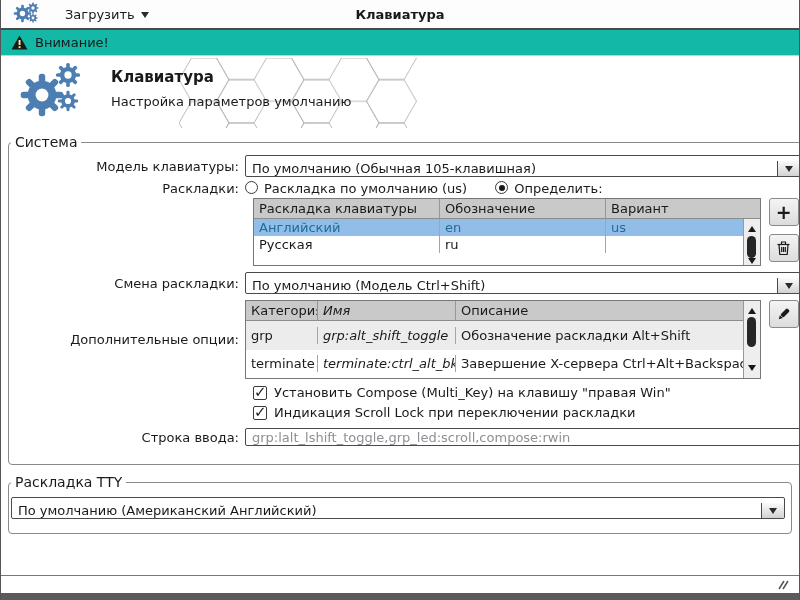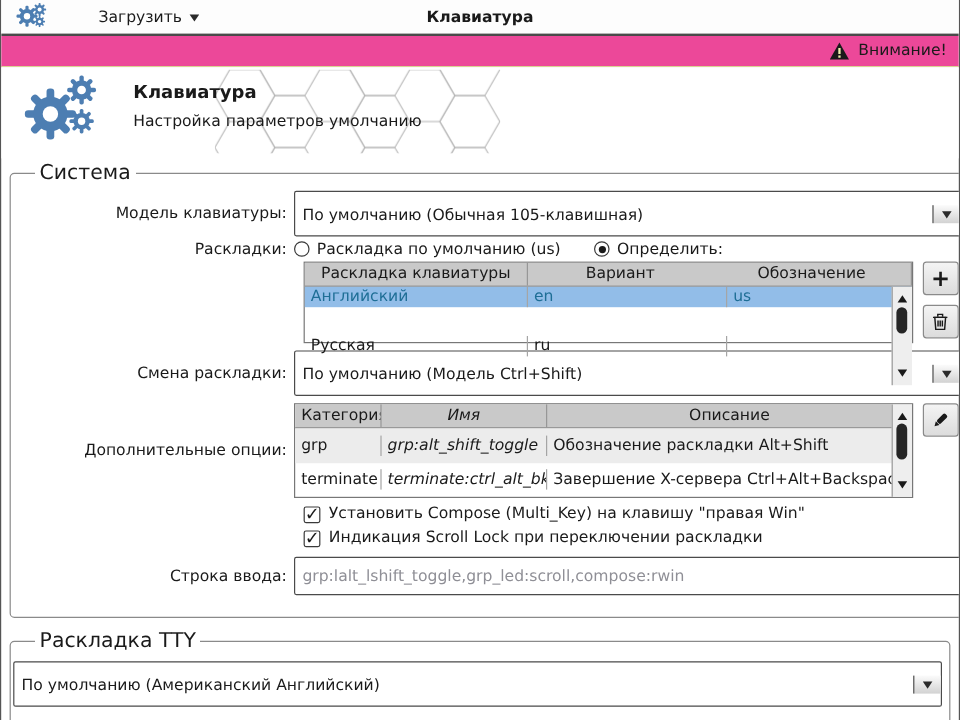--- a/index.html
+++ b/index.html
@@ -5,73 +5,73 @@
   html,body{margin:0;padding:0;background:#9a9a9a;}
   *{box-sizing:border-box;}
   .window{
     width:800px;height:600px;background:#fff;position:relative;
     font-family:"DejaVu Sans","Liberation Sans",sans-serif;font-size:13px;color:#1a1a1a;
     border-left:1px solid #555;border-right:1px solid #555;
     display:flex;flex-direction:column;overflow:hidden;
   }
   
   .titlebar{height:30px;flex:0 0 30px;background:#fdfdfd;border-bottom:2px solid #4a4a4a;
-    display:flex;align-items:center;padding:0 10px;position:relative;gap:17px;}
+    display:flex;align-items:center;padding:0 10px;position:relative;}
   .appicon{width:30px;height:24px;color:#4d7eb2;position:relative;margin-left:2px;}
   .appicon .g1{position:absolute;left:0;top:2px;width:19px;height:19px;}
   .appicon .g2{position:absolute;left:14px;top:0;width:12px;height:12px;}
   .appicon .g3{position:absolute;left:15px;top:11px;width:10px;height:10px;}
   .menu-btn{display:flex;align-items:center;gap:6px;margin-left:22px;cursor:default;}
   .menu-btn .caret{width:0;height:0;border:4px solid transparent;border-top:6px solid #2b2b2b;margin-top:5px;}
   .tb-title{position:absolute;left:50%;transform:translateX(-50%);font-weight:bold;}
   .tb-right{margin-left:auto;display:flex;align-items:center;gap:18px;}
   .hamburger{display:flex;flex-direction:column;gap:3px;width:22px;cursor:default;}
   .hamburger div{height:3px;background:#2b2b2b;border-radius:1px;}
   .winctl{display:flex;align-items:center;gap:10px;}
   .wc{width:13px;height:13px;position:relative;cursor:default;}
   .wc-min div{position:absolute;left:1px;right:2px;top:5px;height:3px;background:#3a3a3a;}
   .wc-close{font-size:15px;font-weight:bold;color:#3a3a3a;line-height:13px;text-align:center;}
   
-  .warnbar{height:26px;flex:0 0 26px;background:#ec4899;border-bottom:1px solid #d8d393;
-    display:flex;align-items:center;gap:7px;padding:0 10px;justify-content:flex-end;}
+  .warnbar{height:26px;flex:0 0 26px;background:#14b8a6;border-bottom:1px solid #d8d393;
+    display:flex;align-items:center;gap:7px;padding:0 10px;}
   
   .apphead{height:76px;flex:0 0 76px;position:relative;background:#fff;}
   .hexpat{position:absolute;left:178px;top:2px;width:238px;height:70px;opacity:.75;}
   .bigicon{position:absolute;left:18px;top:6px;width:82px;height:64px;color:#4d7eb2;}
   .bigicon .g1{position:absolute;left:0;top:10px;width:46px;height:46px;}
   .bigicon .g2{position:absolute;left:36px;top:0;width:26px;height:26px;}
   .bigicon .g3{position:absolute;left:38px;top:28px;width:22px;height:22px;}
   .apphead .txt{position:absolute;left:110px;top:12px;}
   .apphead .t1{font-size:15px;font-weight:bold;margin-bottom:8px;}
   .apphead .t2{font-size:13px;}
   
   .main{flex:1 1 auto;display:flex;flex-direction:column;}
   fieldset{margin:2px 7px 0 7px;border:1px solid #8a8a8a;border-radius:4px;padding:5px 6px 10px 2px;}
-  fieldset legend{margin-left:18px;padding:0 4px;font-size:17px;}
+  fieldset legend{padding:0 4px;font-size:14px;}
   .form-row{display:flex;align-items:center;margin-bottom:4px;}
   .form-label{width:234px;flex:0 0 234px;text-align:right;padding-right:6px;white-space:nowrap;}
-  .dropdown{flex:1;height:38px;border:1px solid #4a4a4a;border-radius:2px;background:#fff;
-    display:flex;align-items:center;overflow:hidden;cursor:default;}
+  .dropdown{flex:1;height:22px;border:1px solid #4a4a4a;border-radius:2px;background:#fff;
+    display:flex;align-items:flex-end;overflow:hidden;cursor:default;}
   .dd-text{flex:1;padding:2px 6px 0 6px;white-space:nowrap;overflow:hidden;}
   .dd-btn{width:23px;flex:0 0 23px;border-left:1px solid #4a4a4a;
     background:linear-gradient(#fbfbfb,#d2d2d2);display:flex;align-items:center;justify-content:center;}
   .dd-btn i{width:0;height:0;border:4px solid transparent;border-top:6px solid #2b2b2b;margin-top:5px;}
-  .textinput{flex:1;height:32px;border:1px solid #4a4a4a;border-radius:2px;background:#fff;
+  .textinput{flex:1;height:18px;border:1px solid #4a4a4a;border-radius:2px;background:#fff;
     color:#8f8f96;padding:0 6px;font:13px "DejaVu Sans","Liberation Sans",sans-serif;}
   
   .radio{display:flex;gap:6px;margin-right:28px;cursor:default;}
   .radio .dot{width:13px;height:13px;border:1px solid #3a3a3a;border-radius:50%;background:#fff;position:relative;}
   .radio.checked .dot::after{content:"";position:absolute;left:2.5px;top:2.5px;width:6px;height:6px;border-radius:50%;background:#1a1a1a;}
   .cb-row{display:flex;align-items:center;gap:7px;margin:0 0 5px 242px;}
   .cb{width:14px;height:14px;border:1px solid #3a3a3a;border-radius:2px;background:#fff;position:relative;}
   .cb.checked::after{content:"✓";position:absolute;left:0px;top:-4px;font-size:15px;font-weight:bold;color:#1a1a1a;}
   
   .tbl-wrap{display:flex;align-items:flex-start;margin:2px 0 6px 242px;}
   .tbl{flex:1;border:1px solid #777;display:flex;flex-direction:column;background:#fff;position:relative;}
-  .t-head{display:flex;background:#c9c9c9;border-bottom:1px solid #8d8d8d;text-align:center;}
+  .t-head{display:flex;background:#c9c9c9;border-bottom:1px solid #8d8d8d;}
   .t-head .cell{font-size:13px;padding:2px 5px;border-right:1px solid #979797;white-space:nowrap;overflow:hidden;}
   .t-body{display:flex;flex-direction:column;position:relative;}
   .t-row{display:flex;}
   .t-row .cell{padding:1px 5px;border-right:1px solid #a5a5a5;white-space:nowrap;overflow:hidden;}
   .t-row.sel{background:#92bde8;color:#1e6e96;}
   .c1{width:186px;flex:0 0 186px;}
   .c2{width:166px;flex:0 0 166px;}
   .c3{flex:1;}
   .o1{width:72px;flex:0 0 72px;}
   .o2{width:138px;flex:0 0 138px;font-style:italic;}
@@ -194,24 +194,24 @@
         <div class="radio checked">
           <span class="dot"></span>
           <span>Определить:</span>
         </div>
       </div>
 
       <div class="tbl-wrap">
         <div class="tbl" style="height:68px;">
           <div class="t-head">
             <div class="cell c1">Раскладка клавиатуры</div>
+            <div class="cell c2">Обозначение</div>
             <div class="cell c3" style="border-right:none">Вариант</div>
-            <div class="cell c2">Обозначение</div>
-          </div>
-          <div class="t-body" style="flex:1;display:flex;flex-direction:column;gap:24px;">
+          </div>
+          <div class="t-body" style="flex:1;display:flex;flex-direction:column;">
             <div class="t-row sel">
               <div class="cell c1">Английский</div>
               <div class="cell c2">en</div>
               <div class="cell c3" style="border-right:none">us</div>
             </div>
             <div class="t-row">
               <div class="cell c1">Русская</div>
               <div class="cell c2">ru</div>
               <div class="cell c3" style="border-right:none"></div>
             </div>

